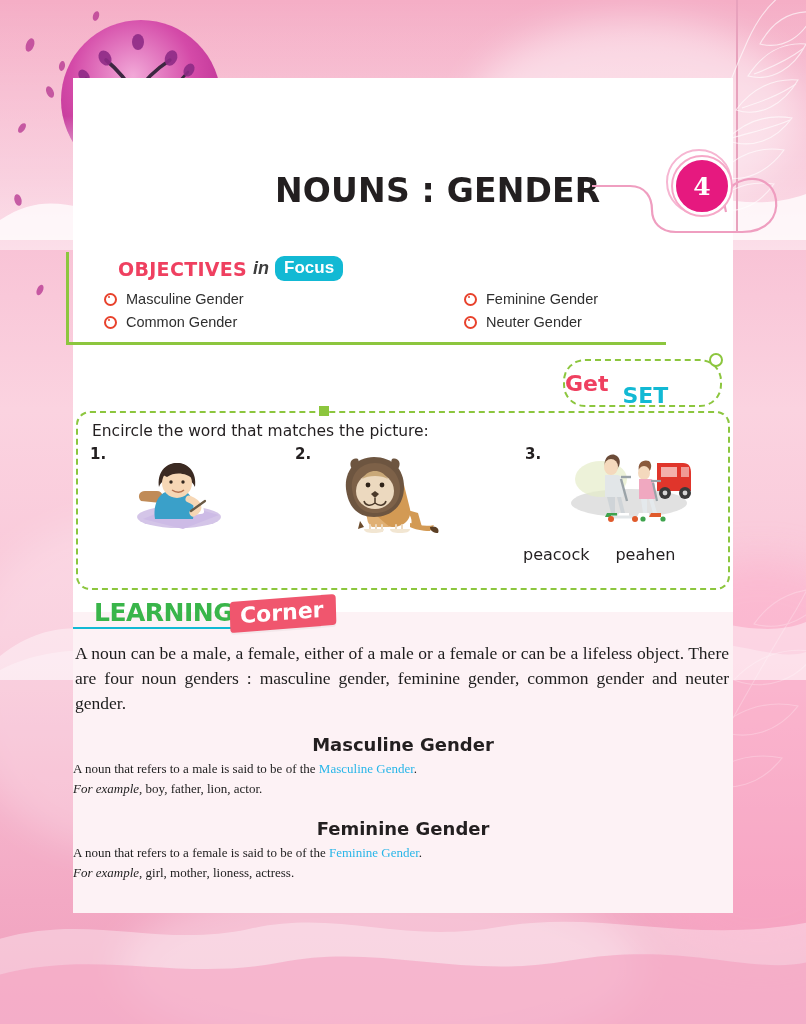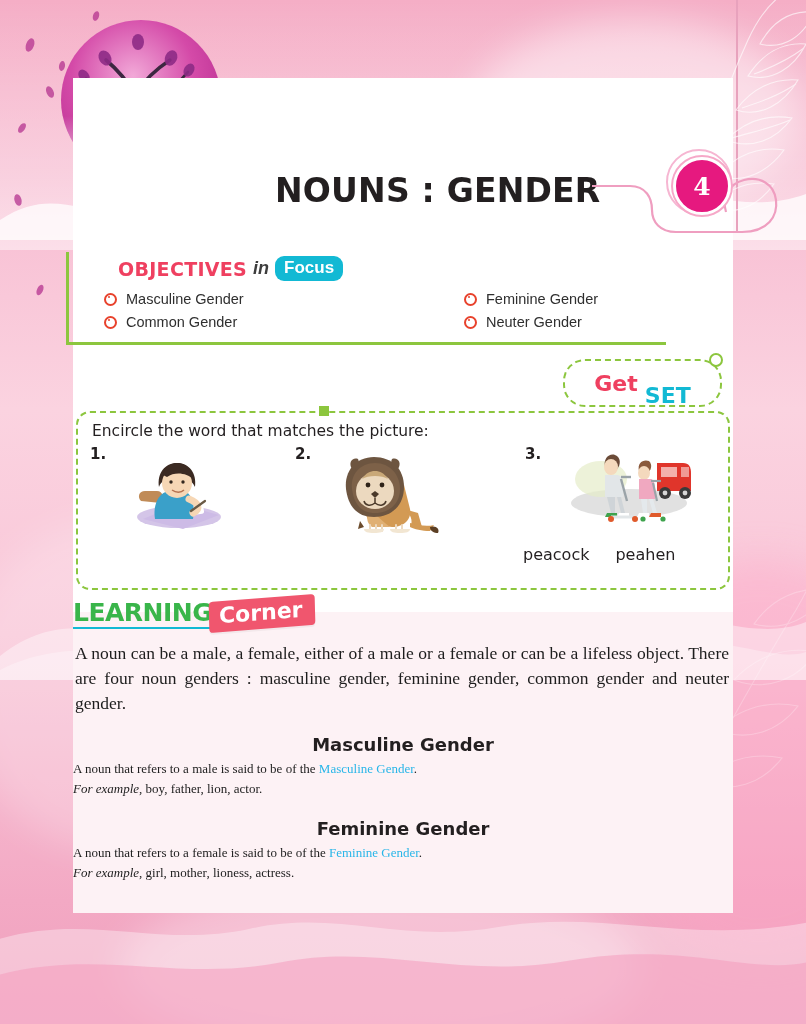--- a/index.html
+++ b/index.html
@@ -63,21 +63,21 @@
   .obj-head .o3{font-size:17px;font-weight:700;color:#fff;background:#12b9d4;border-radius:9px;padding:2px 9px 3px;}
   .obj-list{position:absolute;left:104px;top:291px;width:600px;
     display:grid;grid-template-columns:360px 1fr;row-gap:7px;}
   .obj-item{display:flex;align-items:center;gap:9px;font-size:14.5px;color:#2f2f2f;}
   .obj-dot{width:9px;height:9px;border-radius:50%;background:#fff;border:2px solid #e8422c;
     box-shadow:inset 0 0 0 1.5px #fff;position:relative;flex:0 0 auto;}
   .obj-dot::after{content:"";position:absolute;left:1.5px;top:1.5px;width:2px;height:2px;border-radius:50%;background:#e8422c;}
 
   
   .getset{position:absolute;left:563px;top:359px;width:155px;height:44px;
-    border:2px dashed #8cc63e;border-radius:22px;display:flex;align-items:center;justify-content:center;gap:7px;background:#fff;}
+    border:2px dashed #8cc63e;border-radius:22px;display:flex;align-items:center;gap:14px;background:#fff;}
   .getset .g1{font-size:22px;font-weight:800;color:#ef4060;font-family:"DejaVu Sans",sans-serif;}
   .getset .g2{font-size:22px;font-weight:800;color:#12b9d4;font-family:"DejaVu Sans",sans-serif;margin-top:24px;}
   .getset-dot{position:absolute;left:709px;top:353px;width:10px;height:10px;border-radius:50%;
     background:#fff;border:2px solid #8cc63e;}
 
   
   .exbox{position:absolute;left:76px;top:411px;width:650px;height:175px;
     border:2px dashed #8cc63e;border-radius:14px;background:#fff;}
   .exbox-tab{position:absolute;left:319px;top:406px;width:10px;height:10px;background:#8cc63e;}
   .ex-instr{position:absolute;left:92px;top:422px;font-size:15.5px;font-weight:400;color:#231f20;
@@ -87,21 +87,21 @@
   .c1{left:0px;} .c2{left:205px;} .c3{left:435px;}
   .ex-num{position:absolute;left:2px;top:2px;font-size:15px;font-weight:800;color:#231f20;
     font-family:"DejaVu Sans",sans-serif;}
   .ex-pic{position:absolute;left:25px;top:6px;width:130px;height:85px;}
   .ex-words{position:absolute;left:0;top:102px;width:100%;display:flex;gap:26px;
     font-size:16px;color:#231f20;font-family:"DejaVu Sans",sans-serif;}
 
   
   .lc{position:absolute;left:73px;top:598px;height:36px;display:flex;align-items:flex-start;}
   .lc-learn{position:relative;font-size:25px;font-weight:800;color:#39b54a;
-    font-family:"DejaVu Sans",sans-serif;letter-spacing:-.5px;}
+    font-family:"DejaVu Sans",sans-serif;letter-spacing:-.5px;padding-left:21px;}
   .lc-learn::after{content:"";position:absolute;left:0;right:0;bottom:-2px;height:2px;background:#12b9d4;}
   .lc-corner{margin-left:-3px;background:#f0566e;color:#fff;font-size:22px;font-weight:800;
     font-family:"DejaVu Sans",sans-serif;padding:2px 12px 4px 10px;border-radius:4px;
     transform:skewY(-3deg) rotate(-1.5deg);box-shadow:0 2px 0 rgba(0,0,0,.04);}
 
   
   .body{position:absolute;left:73px;top:641px;width:660px;
     font-family:"Liberation Serif", serif;color:#1d1d1d;}
   .para{font-size:17.5px;line-height:1.42;text-align:justify;padding:0 4px 0 2px;}
   .sub-head{text-align:center;font-family:"DejaVu Sans",sans-serif;font-weight:800;

